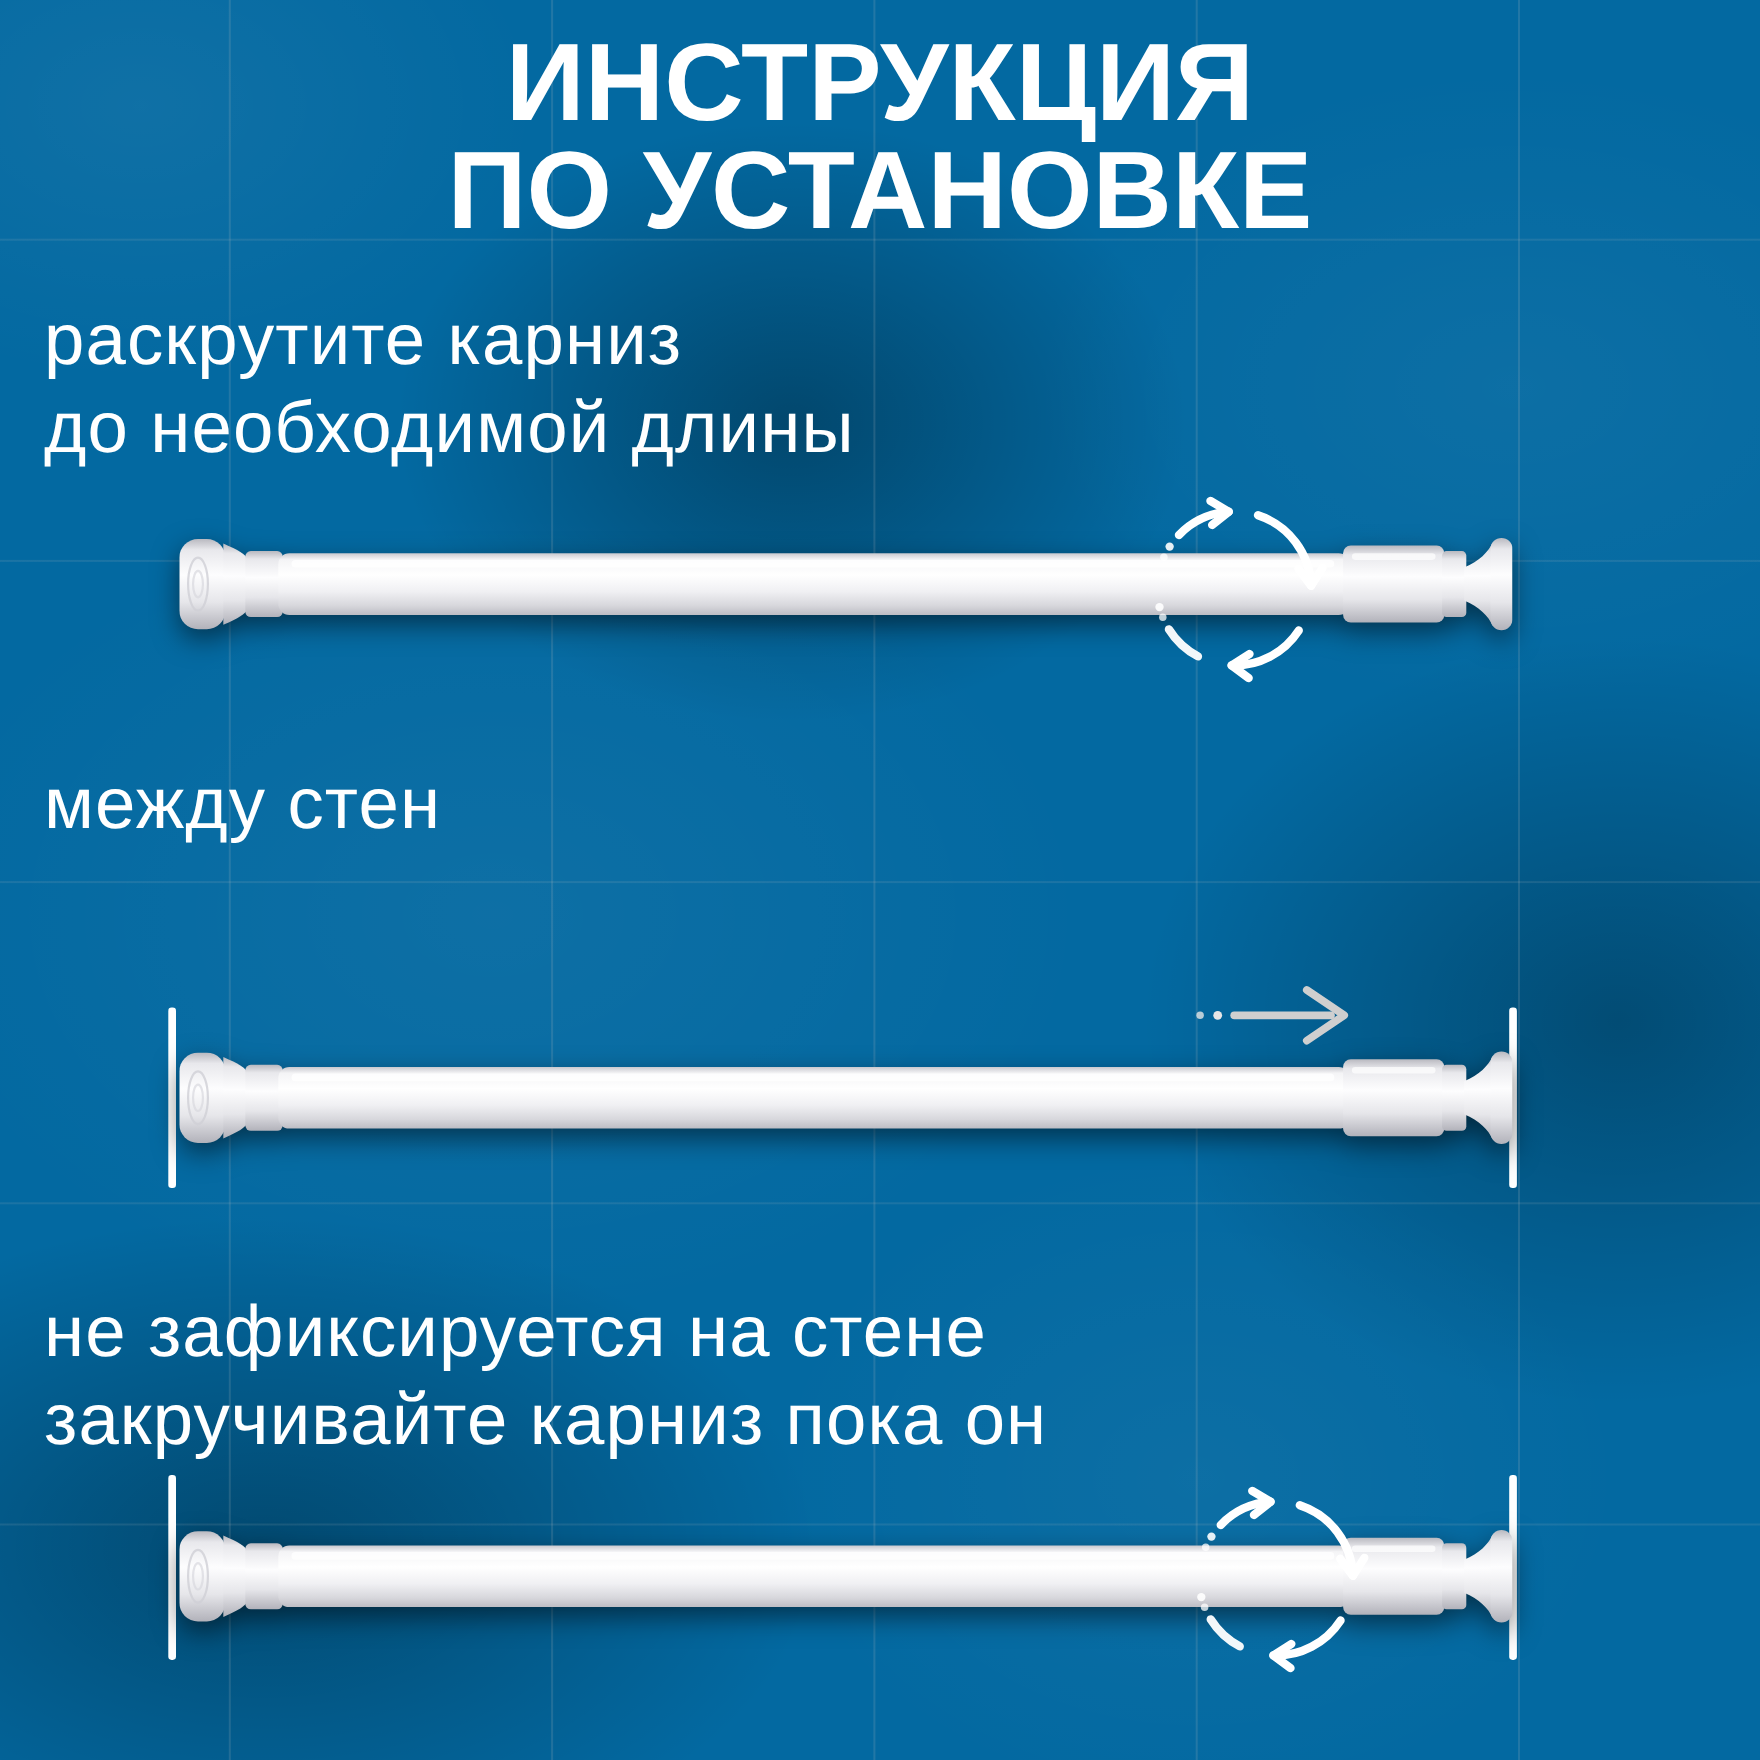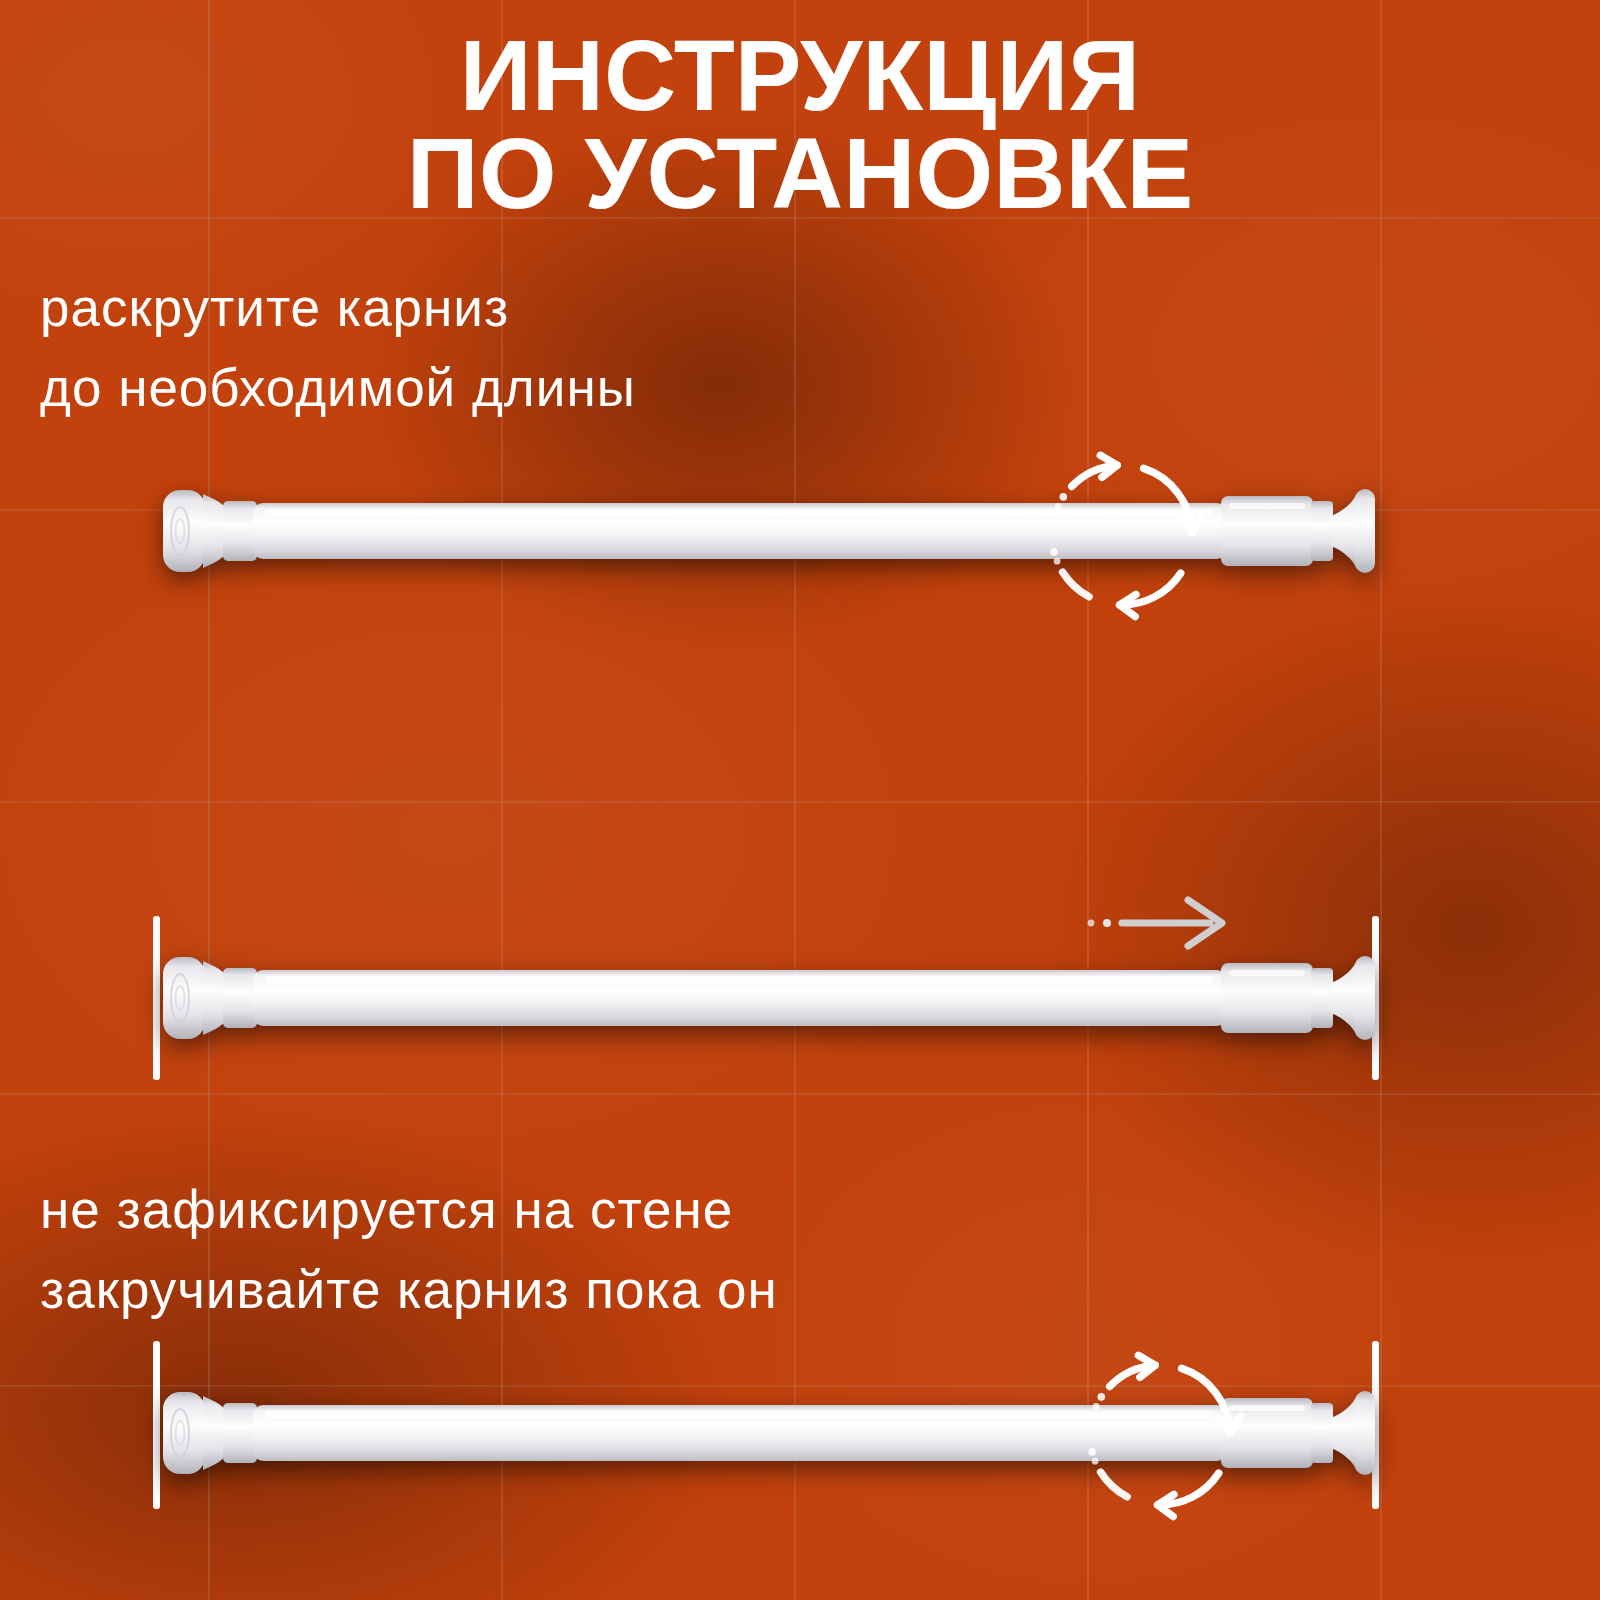--- a/index.html
+++ b/index.html
@@ -1,18 +1,18 @@
 <!DOCTYPE html>
 <html><head>
 <meta charset="utf-8">
 <style>
   html,body{margin:0;padding:0;background:#141414;}
   .canvas{
     position:relative;width:1600px;height:1600px;overflow:hidden;
-    background-color:#c2410c;
+    background-color:#0369a1;
     font-family:"Liberation Sans", sans-serif;
     color:#ffffff;
   }
   
   .tiles{
     position:absolute;inset:0;
     background-image:
       radial-gradient(ellipse 520px 360px at 8% 6%,  rgba(255,255,255,0.050), transparent 70%),
       radial-gradient(ellipse 640px 420px at 86% 22%, rgba(255,255,255,0.040), transparent 70%),
       radial-gradient(ellipse 760px 520px at 28% 52%, rgba(255,255,255,0.045), transparent 72%),
@@ -31,21 +31,21 @@
     background-position:208px 0, 0 217px;
   }
   .title{
     position:absolute;left:0;right:0;top:26px;margin:0;
     text-align:center;font-weight:700;font-size:100px;line-height:98px;
     letter-spacing:0px;white-space:nowrap;
   }
   .title span{display:block;}
   .caption{
     position:absolute;left:40px;margin:0;
-    font-size:53px;line-height:80px;letter-spacing:1px;
+    font-size:66px;line-height:80px;letter-spacing:1px;
     font-weight:400;white-space:nowrap;
   }
   .caption span{display:block;}
   .cap1{top:268px;}
   .cap2{top:690px;}
   .cap3{top:1170px;}
   .rod{position:absolute;left:163px;width:1212px;height:90px;filter:drop-shadow(0 9px 12px rgba(0,0,0,0.5));}
   .rod1{top:486px;}
   .rod2{top:953px;}
   .rod3{top:1388px;}
@@ -132,20 +132,21 @@
     <svg class="rod rod1" viewBox="0 0 1212 90">
       <use href="#rodSymbol"></use>
     </svg>
     <svg class="rot rot1" viewBox="0 0 220 220">
       <use href="#rotArrowsSymbol"></use>
     </svg>
   </section>
 
   <section>
     <p class="caption cap2">
+      <span>между стен</span>
     </p>
     <div class="wall wall2l"></div>
     <div class="wall wall2r"></div>
     <svg class="rod rod2" viewBox="0 0 1212 90">
       <use href="#rodSymbol"></use>
     </svg>
     <svg class="dirarrow" viewBox="0 0 160 66">
       <g fill="none" stroke="#cfcfcf" stroke-width="7" stroke-linecap="round" stroke-linejoin="round">
         <path d="M38,33 L126,33"></path>
         <path d="M104,10 L138,33 L104,56"></path>

